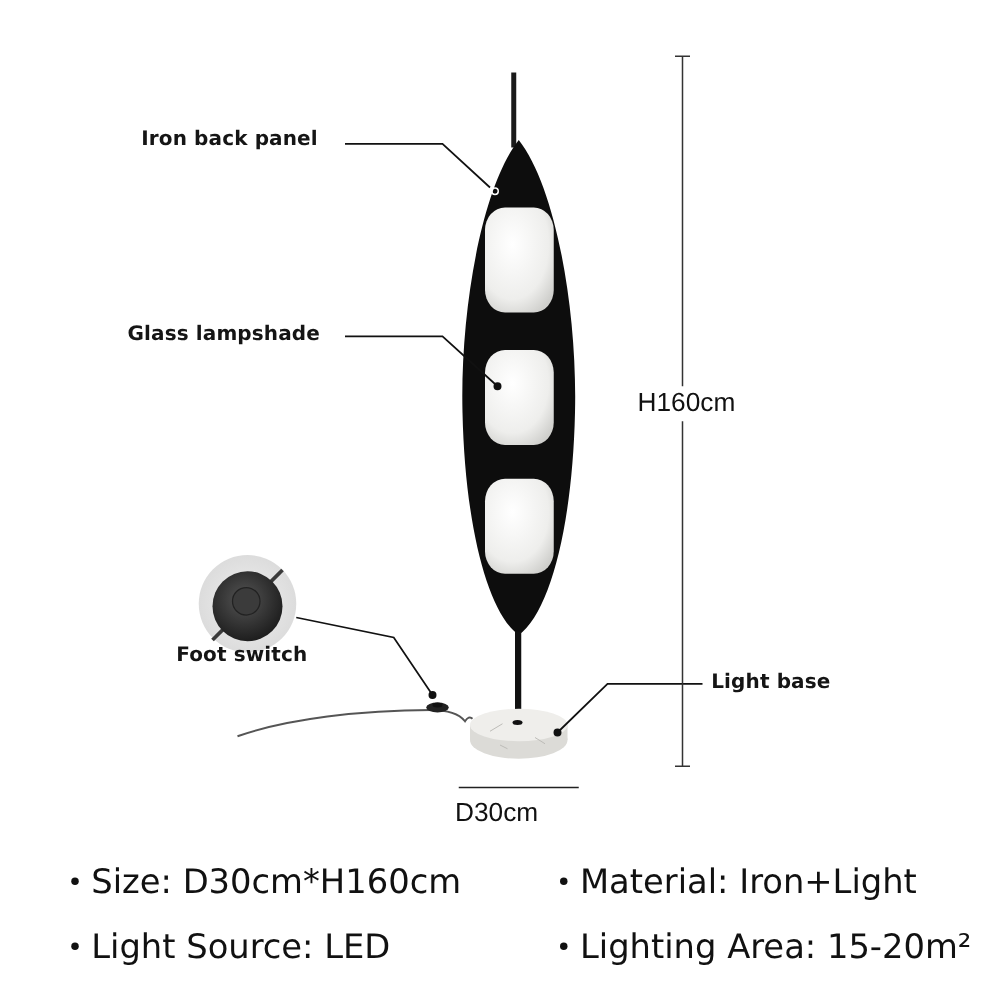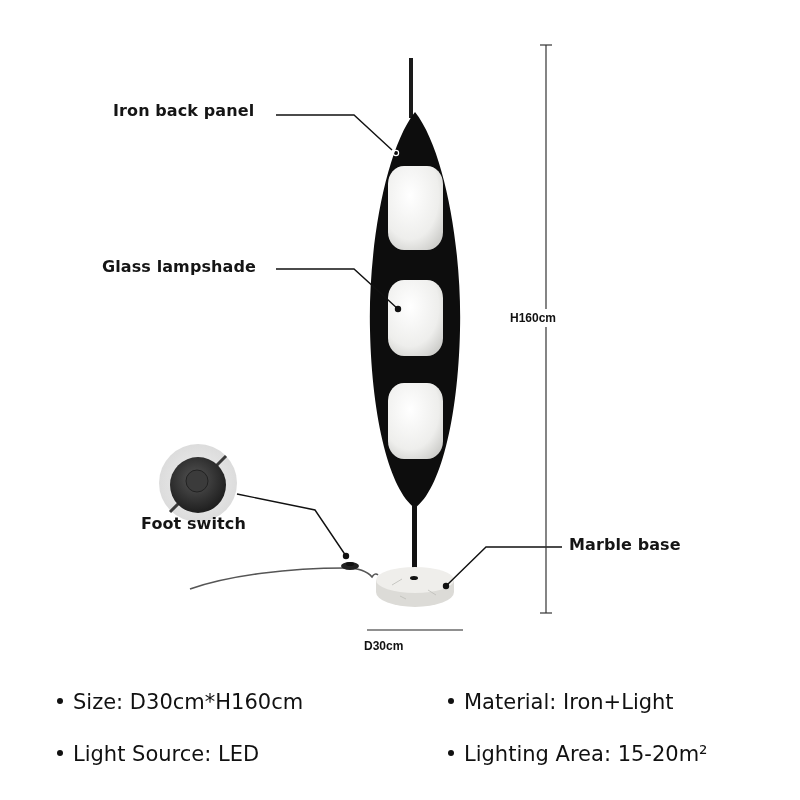--- a/index.html
+++ b/index.html
@@ -1,20 +1,20 @@
 <!DOCTYPE html>
 <html><head>
   <meta charset="utf-8">
   <style>
     html, body { margin: 0; padding: 0; background: #ffffff; }
     body { width: 800px; height: 800px; position: relative; overflow: hidden; font-family: "DejaVu Sans", sans-serif; color: #111; }
     .abs { position: absolute; }
     .label { font-size: 16px; font-weight: 600; color: #151515; white-space: nowrap; letter-spacing: 0.1px; }
-    .dim { font-family: "Liberation Sans", sans-serif; font-size: 12px; font-weight: 700; color: #111; white-space: nowrap; background: #fff; }
-    .spec { font-size: 21px; color: #111; white-space: nowrap; font-weight: 500; }
+    .dim { font-family: "Liberation Sans", sans-serif; font-size: 21px; font-weight: 400; color: #111; white-space: nowrap; background: #fff; }
+    .spec { font-size: 27px; color: #111; white-space: nowrap; font-weight: 500; }
     .spec .bullet { display: inline-block; width: 6px; height: 6px; border-radius: 50%; background: #111; vertical-align: middle; margin-right: 10px; position: relative; top: -2px; }
     svg { position: absolute; left: 0; top: 0; }
   </style>
 </head>
 <body>
 
 <svg width="800" height="800" viewBox="0 0 800 800">
   <defs>
     <radialGradient id="shadeGrad" cx="40%" cy="35%" r="75%">
       <stop offset="0%" stop-color="#ffffff"></stop>
@@ -95,21 +95,21 @@
     <line x1="540" y1="613" x2="552" y2="613"></line>
   </g>
   <g stroke="#222" stroke-width="1.2">
     <line x1="367" y1="630" x2="463" y2="630"></line>
   </g>
 </svg>
 
 <div class="abs label" style="left:113px; top:101px;">Iron back panel</div>
 <div class="abs label" style="left:102px; top:257px;">Glass lampshade</div>
 <div class="abs label" style="left:141px; top:514px;">Foot switch</div>
-<div class="abs label" style="left:569px; top:535px;">Marble base</div>
+<div class="abs label" style="left:569px; top:535px;">Light base</div>
 
 <div class="abs dim" style="left:510px; top:309px; padding:2px 0;">H160cm</div>
 <div class="abs dim" style="left:364px; top:639px;">D30cm</div>
 
 <div class="abs spec" style="left:57px; top:690px;">
   <span class="bullet"></span><span>Size: D30cm*H160cm</span>
 </div>
 <div class="abs spec" style="left:448px; top:690px;">
   <span class="bullet"></span><span>Material: Iron+Light</span>
 </div>

